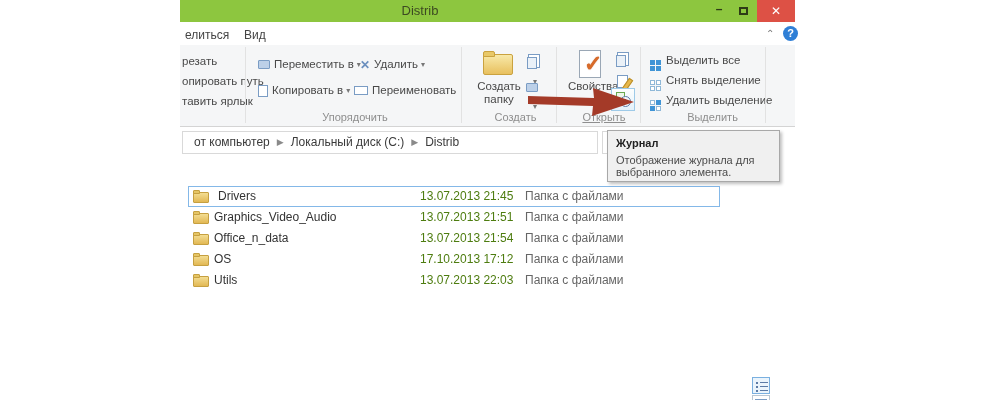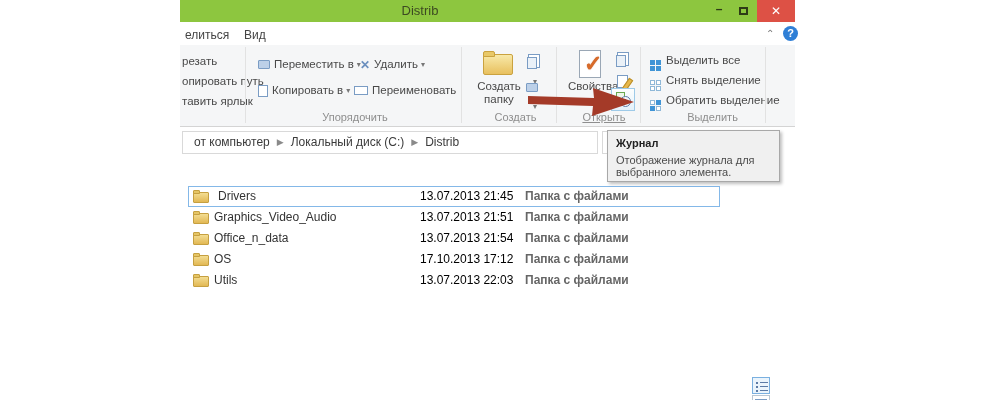--- a/index.html
+++ b/index.html
@@ -97,22 +97,22 @@
   #sortcaret { left:103px; top:158px; width:0; height:0; border-left:4px solid transparent;
                border-right:4px solid transparent; border-bottom:4px solid #9aa7b5; }
 
   
   #rows { left:0; top:186px; width:615px; }
   .frow { position:relative; height:21px; line-height:21px; font-size:12px; color:#333; }
   .frow.selected { outline:1px solid #84b8e8; outline-offset:-1px; width:532px; margin-left:8px; }
   .frow.selected .cell-name { margin-left:4px; }
   .frow:not(.selected) { margin-left:8px; width:532px; }
   .cell-name { position:absolute; left:26px; top:0; }
-  .cell-date { position:absolute; left:232px; top:0; color:#000000; }
-  .cell-type { position:absolute; left:337px; top:0; color:#666;font-weight:bold; }
+  .cell-date { position:absolute; left:232px; top:0; color:#4d7c0f; }
+  .cell-type { position:absolute; left:337px; top:0; color:#666; }
   .rowfolder { position:absolute; left:5px; top:4px; width:17px; height:13px; }
   .rowfolder .back { position:absolute; left:0; top:2px; width:16px; height:11px;
       background:linear-gradient(#f3dd92,#e2b854); border:1px solid #c6a040; border-radius:1px; }
   .rowfolder .tabp { position:absolute; left:0; top:0; width:7px; height:4px;
       background:#e5c565; border:1px solid #c6a040; border-radius:1px 1px 0 0; }
 
   
   #red-arrow { left:348px; top:84px; width:110px; height:36px; z-index:5; }
 
   
@@ -197,21 +197,21 @@
             <i></i>
             <i></i>
             <i></i>
             <i></i>
           </span><span>Снять выделение</span></div>
       <div class="abs ritem" style="left:470px; top:49px;"><span class="selgrid sg-mix">
             <i></i>
             <i></i>
             <i></i>
             <i></i>
-          </span><span>Обратить выделение</span></div>
+          </span><span>Удалить выделение</span></div>
       <div class="abs grouplabel" style="left:470px; width:125px;">Выделить</div>
       <div class="abs vdiv" style="left:585px;"></div>
     </div>
 
     <svg id="red-arrow" class="abs" viewBox="0 0 110 36">
       <polygon points="0,12 66,14 65,4 106,18 64,32 65,22 0,20" fill="#a43a28"></polygon>
     </svg>
 
     <div class="abs addrbox" style="left:2px; width:416px;"></div>
     <div id="breadcrumb" class="abs">

